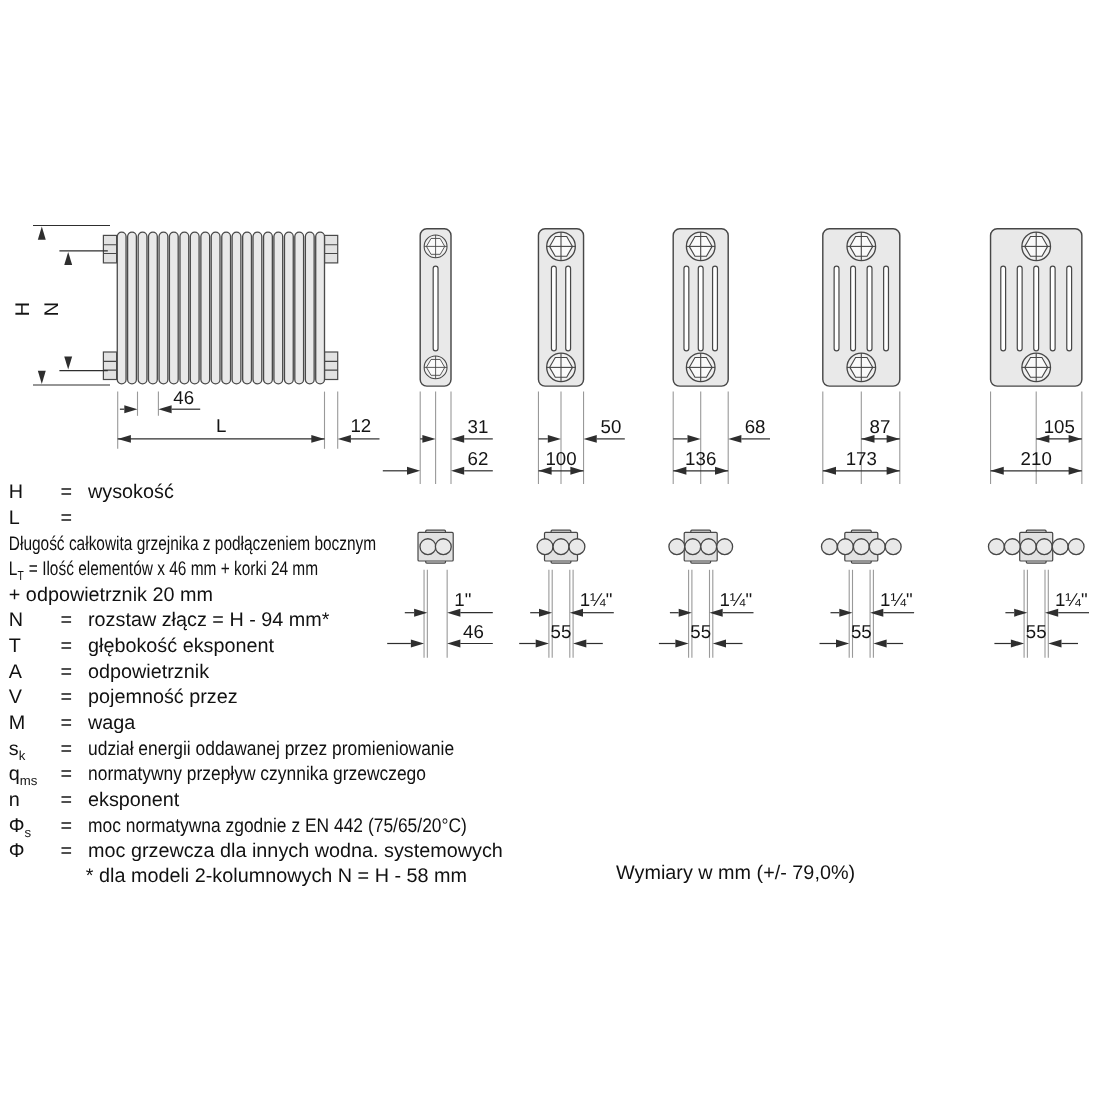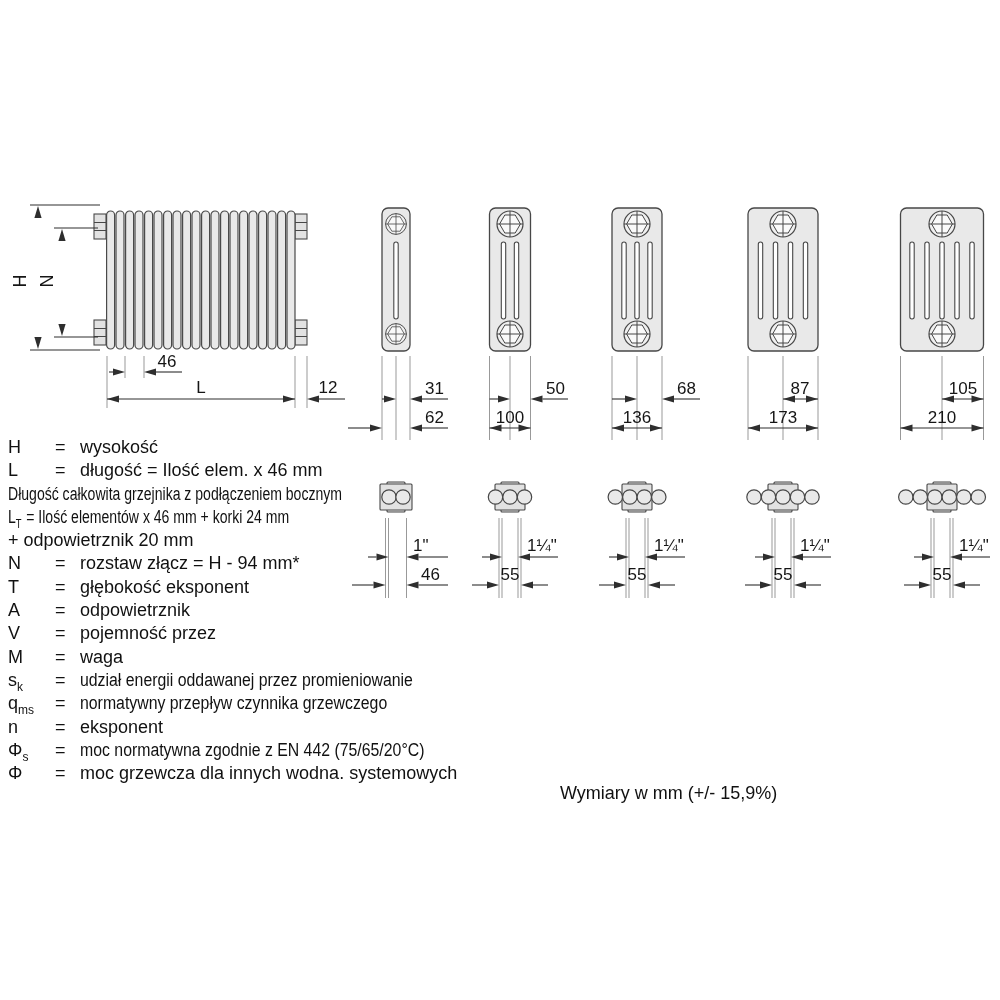--- a/index.html
+++ b/index.html
@@ -379,21 +379,20 @@
 
 <div class="legend">
   <div class="lrow">
     <span class="sym">H</span>
     <span class="eq">=</span>
     <span class="desc">wysokość</span>
   </div>
   <div class="lrow">
     <span class="sym">L</span>
     <span class="eq">=</span>
-    <span class="desc">długość = Ilość elem. x 46 mm</span>
   </div>
   <div class="lrow tight">
     <span>Długość całkowita grzejnika z podłączeniem bocznym</span>
   </div>
   <div class="lrow tight">
     <span><span>L</span><sub>T</sub></span>
     <span class="ml">= Ilość elementów x 46 mm + korki 24 mm</span>
   </div>
   <div class="lrow">
     <span>+ odpowietrznik 20 mm</span>
@@ -441,17 +440,20 @@
   <div class="lrow">
     <span class="sym"><span>Φ</span><sub>s</sub></span>
     <span class="eq">=</span>
     <span class="desc semi">moc normatywna zgodnie z EN 442 (75/65/20°C)</span>
   </div>
   <div class="lrow">
     <span class="sym">Φ</span>
     <span class="eq">=</span>
     <span class="desc">moc grzewcza dla innych wodna. systemowych</span>
   </div>
+  <div class="lrow indent">
+    <span>* dla modeli 2-kolumnowych N = H - 58 mm</span>
+  </div>
 </div>
 
-<div class="note">Wymiary w mm (+/- 15,9%)</div>
+<div class="note">Wymiary w mm (+/- 79,0%)</div>
 
 </div>
 
 </body></html>

